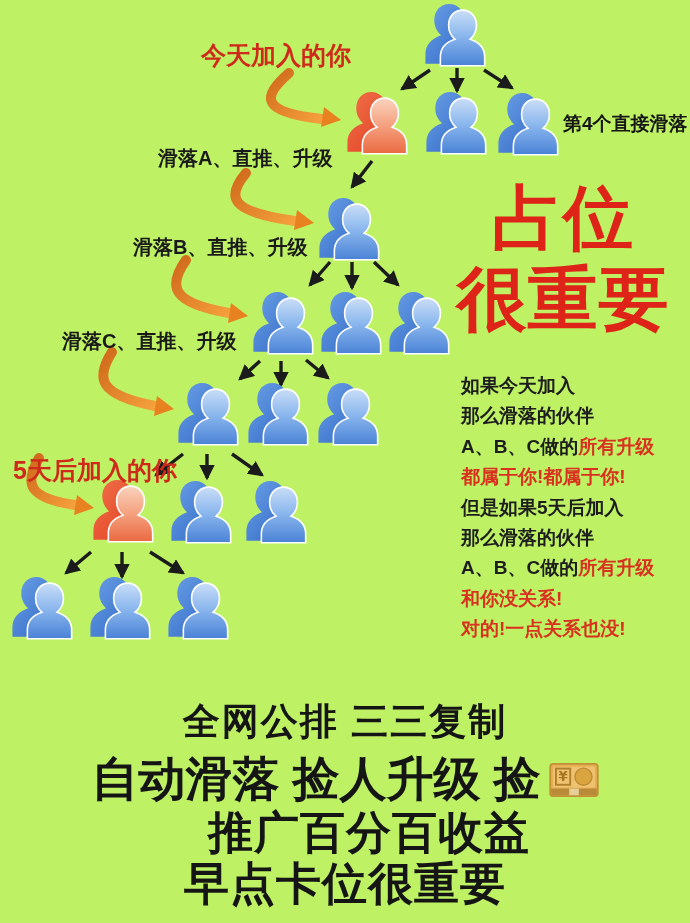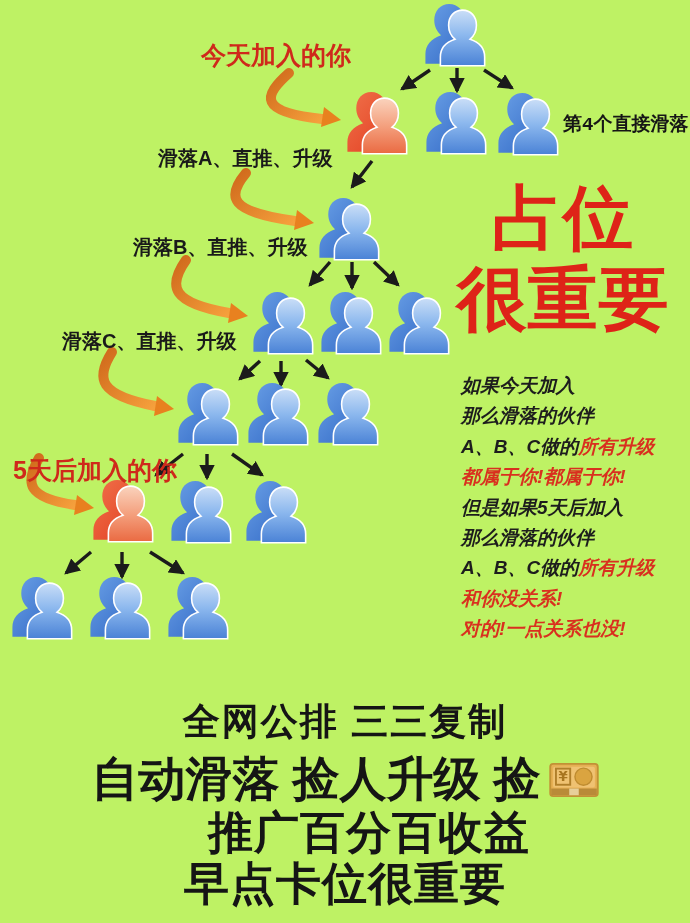--- a/index.html
+++ b/index.html
@@ -7,30 +7,30 @@
     position:relative;width:690px;height:923px;overflow:hidden;
     background:#bef264;
     font-family:"Liberation Sans","DejaVu Sans",sans-serif;
   }
   #arrow-layer{position:absolute;left:0;top:0;}
   .tarrow{stroke:#1b1b1b;stroke-width:3.4px;}
   .swoosh{fill:none;stroke:url(#gsw);stroke-width:10px;stroke-linecap:round;}
   .swooshHead{fill:#e8811f;}
   .lbl{position:absolute;white-space:nowrap;font-weight:900;}
   .lbl-today{left:201px;top:39px;font-size:25px;color:#cf291b;}
-  .lbl-fourth{left:563px;top:111px;font-size:19px;color:#161616;font-family:Liberation Mono, monospace;}
+  .lbl-fourth{left:563px;top:111px;font-size:19px;color:#161616;}
   .lbl-sa{left:158px;top:145px;font-size:20px;color:#1a1a1a;}
   .lbl-sb{left:133px;top:234px;font-size:20px;color:#1a1a1a;}
   .lbl-sc{left:62px;top:328px;font-size:20px;color:#1a1a1a;}
   .lbl-five{left:13px;top:454px;font-size:25px;color:#cf291b;}
   .headline{
     position:absolute;left:438px;top:178px;width:250px;text-align:center;
     font-weight:900;color:#de2318;font-size:70px;line-height:1.15;letter-spacing:1px;
   }
-  .explain{position:absolute;left:461px;top:371px;font-size:19px;font-weight:800;line-height:30.4px;white-space:nowrap;font-style:italic;}
+  .explain{position:absolute;left:461px;top:371px;font-size:19px;font-weight:800;line-height:30.4px;white-space:nowrap;}
   .seg-black{color:#1d1d1d;}
   .seg-red{color:#d9301f;}
   .foot{position:absolute;left:0;width:100%;text-align:center;color:#151515;font-weight:900;white-space:nowrap;}
   .f1{top:697px;font-size:37px;letter-spacing:2px;}
   .f2{top:748px;font-size:47px;}
   .f3{top:803px;font-size:45px;letter-spacing:1px;margin-left:24px;}
   .f4{top:854px;font-size:45px;letter-spacing:1px;}
   .money{display:inline-block;vertical-align:-4px;margin-left:8px;}
 </style>
 </head>

